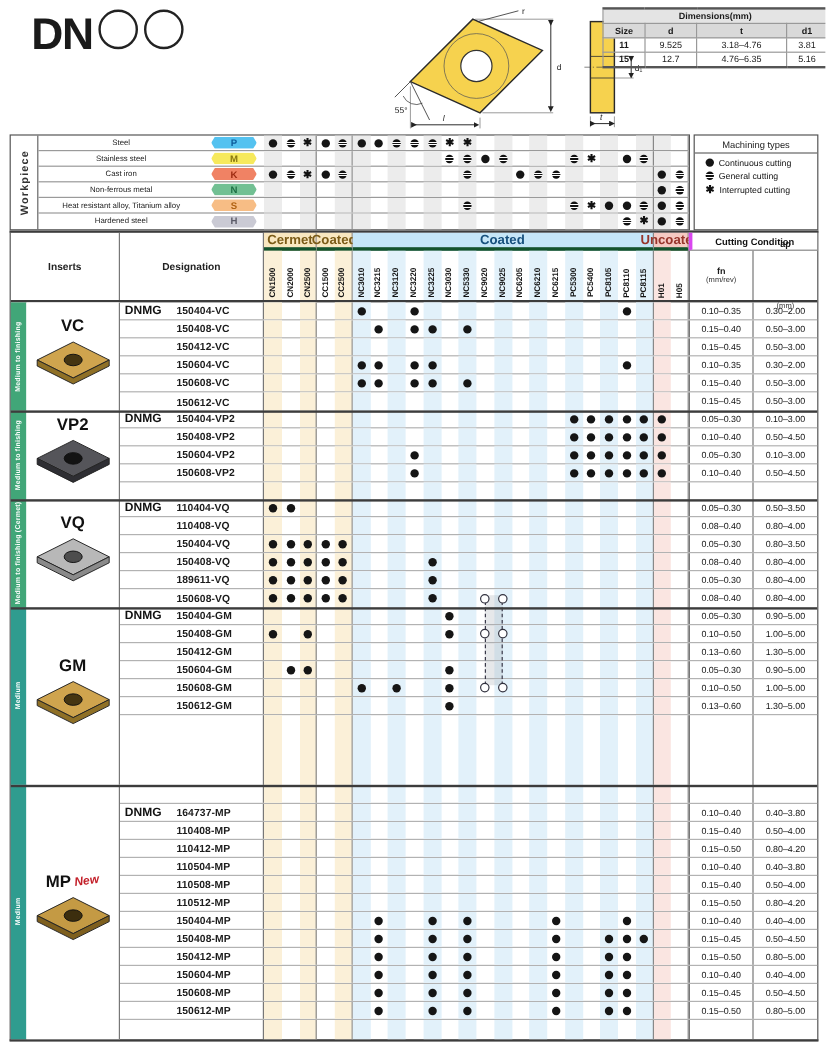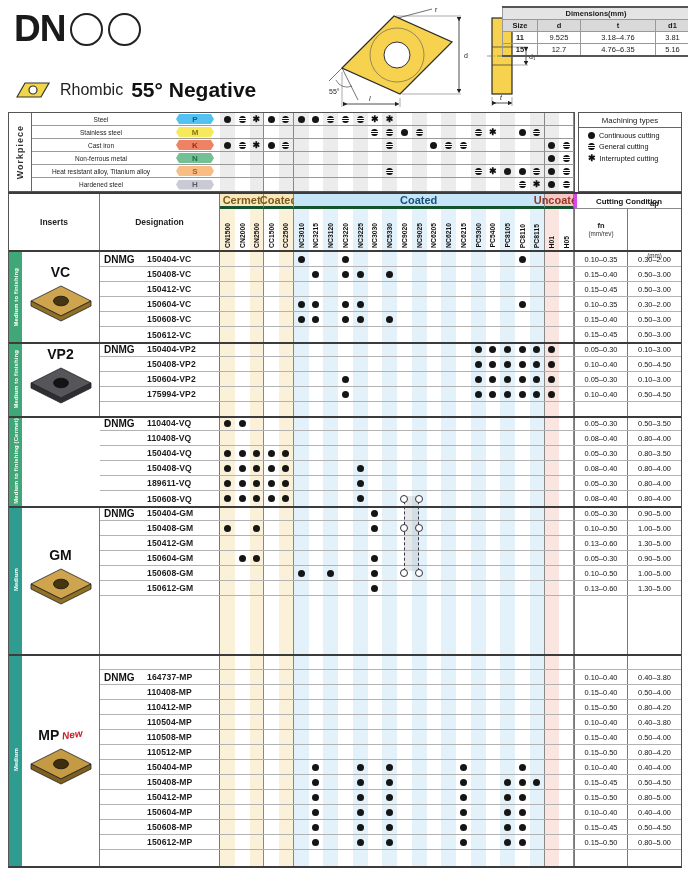--- a/index.html
+++ b/index.html
@@ -1,20 +1,20 @@
 <!DOCTYPE html>
 <html><head>
 <meta charset="utf-8">
 <style>
   html,body{margin:0;padding:0;background:#fff;}
   *{box-sizing:border-box;font-family:"Liberation Sans",sans-serif;}
   .page{position:relative;width:688px;height:872px;background:#fff;overflow:hidden;color:#1a1a1a;}
 
   
-  .brand{position:absolute;left:14px;top:8px;display:flex;align-items:center;}
+  .brand{position:absolute;left:26px;top:8px;display:flex;}
   .brand .code{font-size:37px;font-weight:bold;letter-spacing:-1px;color:#1a1a1a;}
   .brand .circ{width:33px;height:33px;border:2px solid #222;border-radius:50%;margin-left:5px;}
   .subtitle{position:absolute;left:14px;top:78px;display:flex;align-items:center;gap:8px;}
   .subtitle .shape{font-size:16px;color:#222;}
   .subtitle .neg{font-size:21px;font-weight:bold;color:#111;}
 
   
   .dims{position:absolute;left:502px;top:6px;width:188px;border-collapse:collapse;font-size:7.5px;}
   .dims td,.dims th{border:1px solid #999;text-align:center;padding:1px 0;height:12px;}
   .dims .ttl{background:#e4e4e4;font-weight:bold;border-top:2px solid #555;}
@@ -100,28 +100,20 @@
 <body>
 
 <div class="page">
 
   <div class="brand">
     <span class="code">DN</span>
     <span class="circ"></span>
     <span class="circ"></span>
   </div>
 
-  <div class="subtitle">
-    <svg width="38" height="22" viewBox="0 0 38 22">
-      <polygon points="3,18 11,4 35,4 27,18" fill="#f2d649" stroke="#333" stroke-width="1.2"></polygon>
-      <circle cx="19" cy="11" r="4" fill="#fff" stroke="#333" stroke-width="1.2"></circle>
-    </svg>
-    <span class="shape">Rhombic</span>
-    <span class="neg">55° Negative</span>
-  </div>
 
   <div class="diagram">
     <svg width="158" height="110" viewBox="0 0 158 110">
       <defs>
         <marker id="ah" markerWidth="6" markerHeight="6" refX="3" refY="3" orient="auto">
           <path d="M0,0 L6,3 L0,6 z" fill="#222"></path>
         </marker>
       </defs>
       <polygon points="14,66 66,14 124,40 72,92" fill="#f6d24e" stroke="#2a2a2a" stroke-width="1.2"></polygon>
       <circle cx="69" cy="53" r="27" fill="none" stroke="#555" stroke-width="0.6"></circle>
@@ -955,21 +947,21 @@
             <div class="gc tint-uncoated">
               <span class="sy syc"></span>
             </div>
             <div class="gc gend"></div>
             <div class="cc">0.05–0.30</div>
             <div class="cc apcell">0.10–3.00</div>
           </div>
           <div class="trow">
             <div class="dcell">
               <span class="pref"></span>
-              <span class="dnum">175994-VP2</span>
+              <span class="dnum">150608-VP2</span>
             </div>
             <div class="gc tint-cermet"></div>
             <div class="gc"></div>
             <div class="gc tint-cermet gend"></div>
             <div class="gc"></div>
             <div class="gc tint-cermet gend"></div>
             <div class="gc tint-coated"></div>
             <div class="gc"></div>
             <div class="gc tint-coated"></div>
             <div class="gc">
@@ -1031,20 +1023,30 @@
             <div class="gc tint-coated gend"></div>
             <div class="gc tint-uncoated"></div>
             <div class="gc gend"></div>
             <div class="cc"></div>
             <div class="cc apcell"></div>
           </div>
         </div>
         <div class="section">
           <div class="band" style="background: rgb(65, 166, 120);">
             <span>Medium to finishing (Cermet)</span>
+          </div>
+          <div class="insblock">
+            <div class="ins-name">
+              <span>VQ</span>
+            </div>
+            <div><svg width="66" height="44" viewBox="0 0 66 44">
+                <polygon points="3,18 33,3 63,18 33,33" fill="#b8b8b8" stroke="#222" stroke-width="0.8"></polygon>
+                <polygon points="3,18 3,23 33,38 63,23 63,18 33,33" fill="#8a8a8a" stroke="#222" stroke-width="0.8"></polygon>
+                <ellipse cx="33" cy="18" rx="7.5" ry="4.8" fill="#4d4d4d" stroke="#111" stroke-width="0.8"></ellipse>
+              </svg></div>
           </div>
           <div class="trow">
             <div class="dcell">
               <span class="pref">DNMG</span>
               <span class="dnum">110404-VQ</span>
             </div>
             <div class="gc tint-cermet">
               <span class="sy syc"></span>
             </div>
             <div class="gc">

